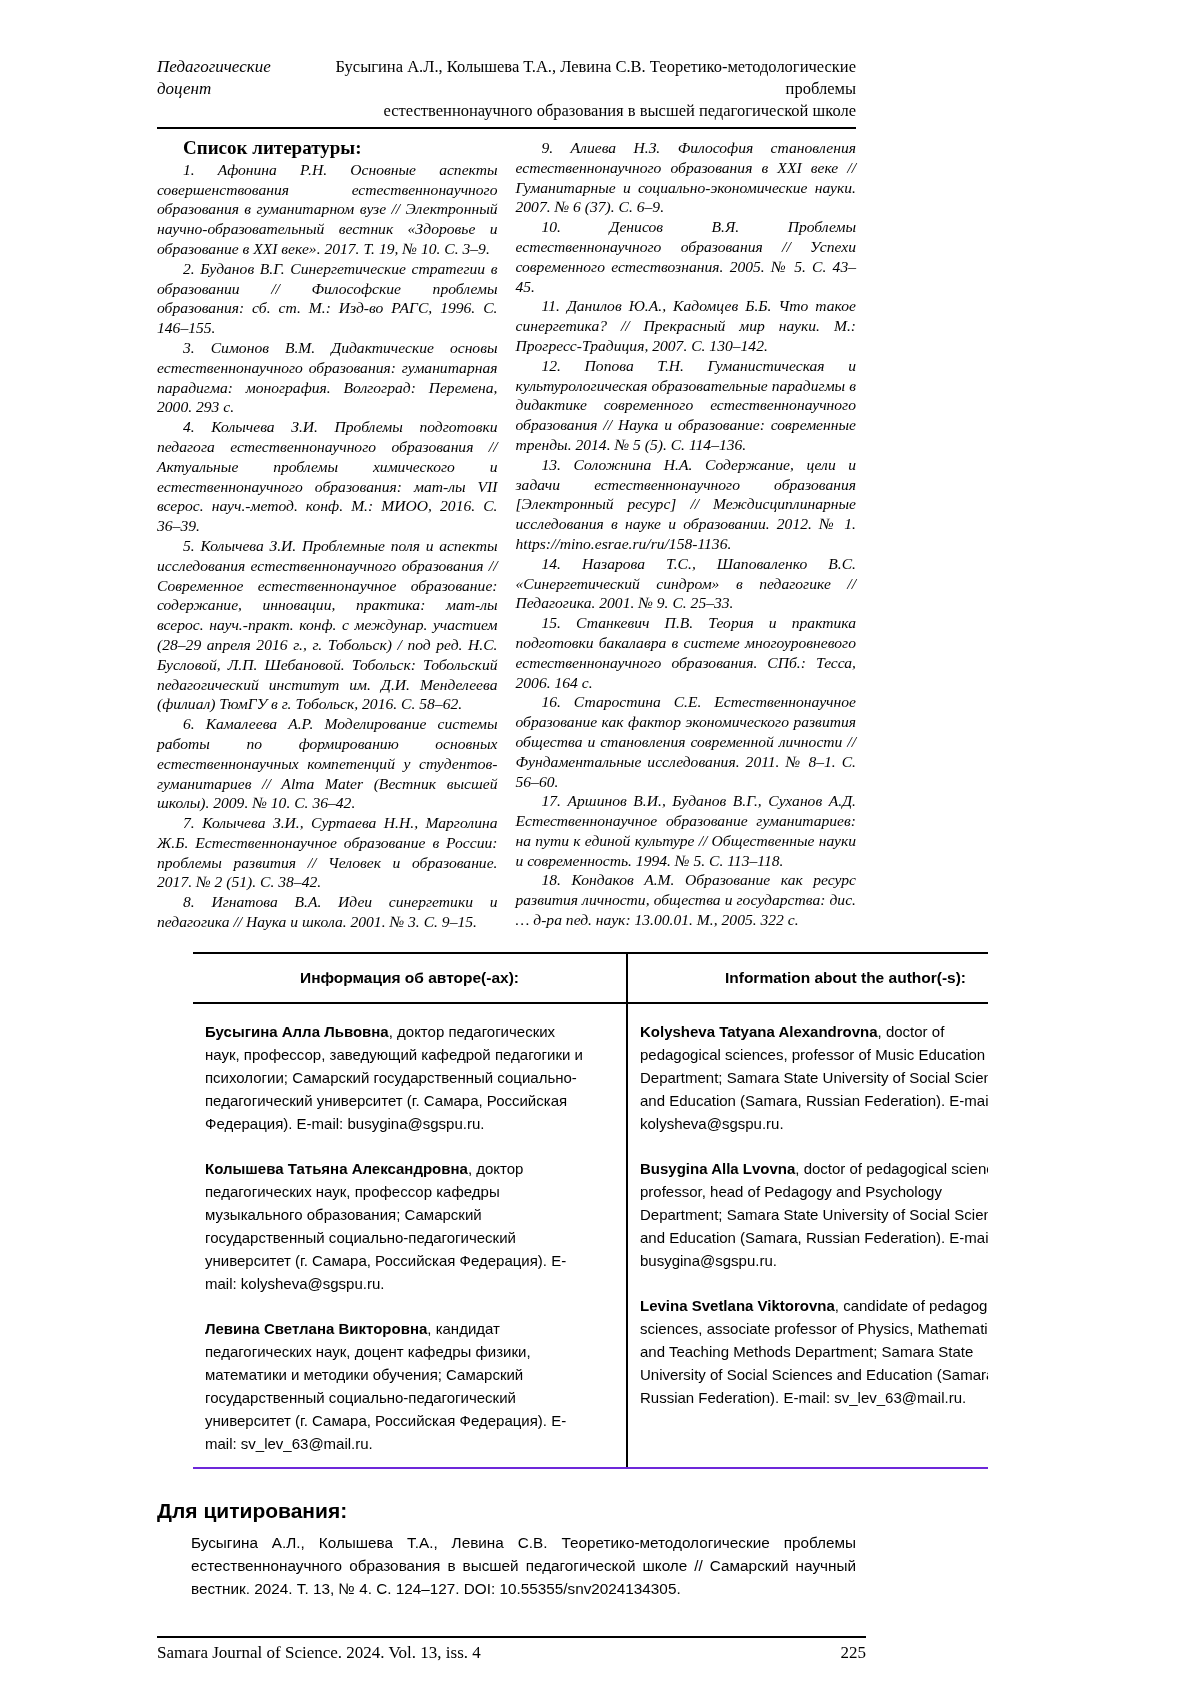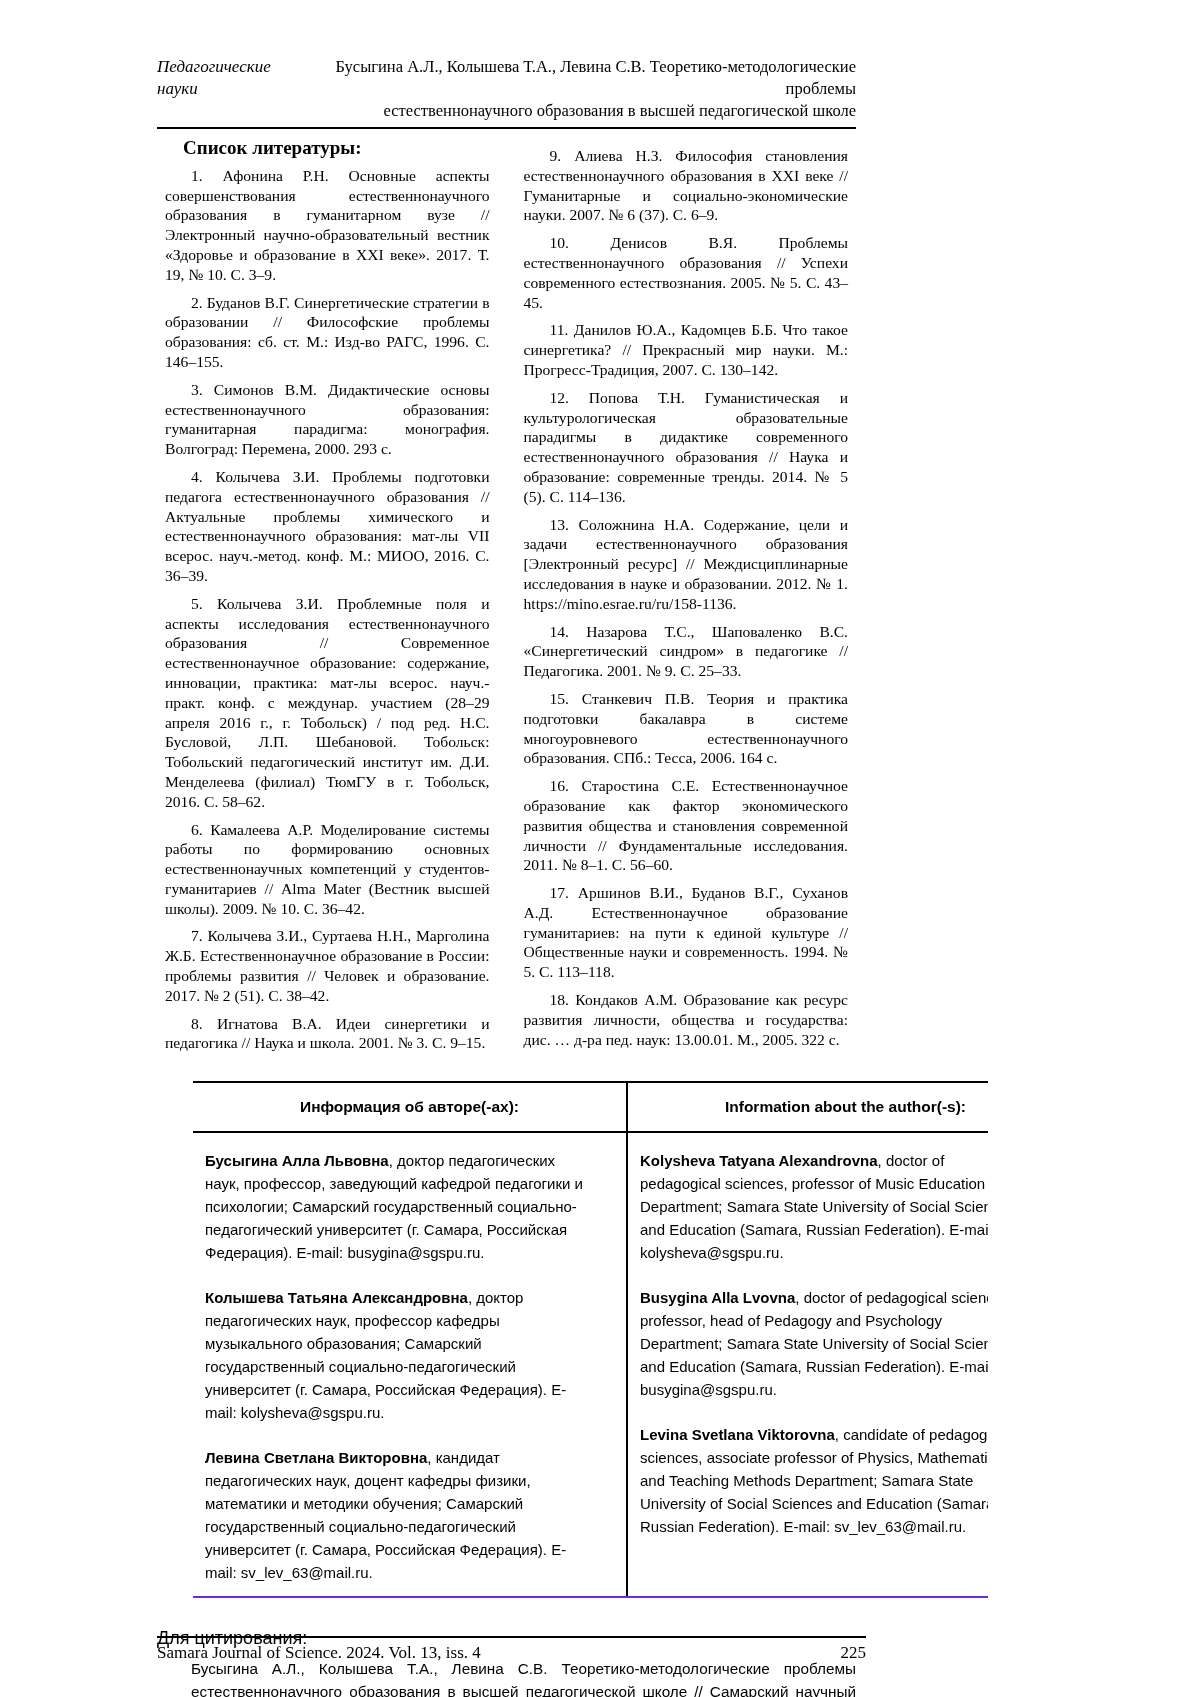--- a/index.html
+++ b/index.html
@@ -17,21 +17,21 @@
   .page-header { display:flex; justify-content:space-between; align-items:flex-start; }
   .head-left { font-style:italic; font-size:17px; line-height:22px; white-space:nowrap; }
   .head-right { text-align:right; font-size:16.5px; line-height:22px; }
   .header-rule { border-top:2.5px solid #000; margin-top:5px; }
 
   
   .refs-wrap { margin-top:9px; }
   .refs-heading { font-size:19px; font-weight:bold; margin:0 0 2px 26px; }
   .refs-cols { display:flex; gap:18px; }
   .refs-col { flex:1 1 0; text-align:justify; font-size:15.6px; line-height:19.8px; }
-  .ref { margin:8px; text-indent:26px; }
+  .ref { margin:0; text-indent:26px;font-style:italic; }
 
   
   .authors-table {
     width:870px; margin:20px 0 0 36px;
     border-top:2px solid #000; border-bottom:2px solid #6d28d9;
     font-family:"Liberation Sans", sans-serif;
   }
   .t-row { display:flex; }
   .t-cell { width:50%; box-sizing:border-box; }
   .t-cell.first { border-right:2px solid #000; }
@@ -40,21 +40,21 @@
     height:50px; font-weight:bold; font-size:15.5px;
     border-bottom:2px solid #000;
   }
   .t-body .t-cell { padding:16px 40px 12px 12px; }
   .author-p { margin:0; font-size:15px; line-height:23px; }
   .author-p + .author-p { margin-top:22px; }
   .author-name { font-weight:bold; }
 
   
   .citation { font-family:"Liberation Sans", sans-serif; margin-top:30px; }
-  .citation-label { font-weight:normal; font-size:18px; margin:0; }
+  .citation-label { font-weight:bold; font-size:21px; margin:0; }
   .citation-text {
     margin:8px 0 0 34px; font-size:15.3px; line-height:23px;
     text-align:justify;
   }
 
   
   .page-footer {
     position:absolute; left:157px; right:122px; bottom:34px;
     border-top:2.5px solid #000; padding-top:5px;
     display:flex; justify-content:space-between;
@@ -62,21 +62,21 @@
   }
 </style>
 </head>
 <body>
 
 <div class="page">
 
   <header class="page-header">
     <div class="head-left">
       <div>Педагогические</div>
-      <div>науки</div>
+      <div>доцент</div>
     </div>
     <div class="head-right">
       <div>Бусыгина А.Л., Колышева Т.А., Левина С.В. Теоретико-методологические проблемы</div>
       <div>естественнонаучного образования в высшей педагогической школе</div>
     </div>
   </header>
   <div class="header-rule"></div>
 
   <main class="refs-wrap">
     <div class="refs-cols">

